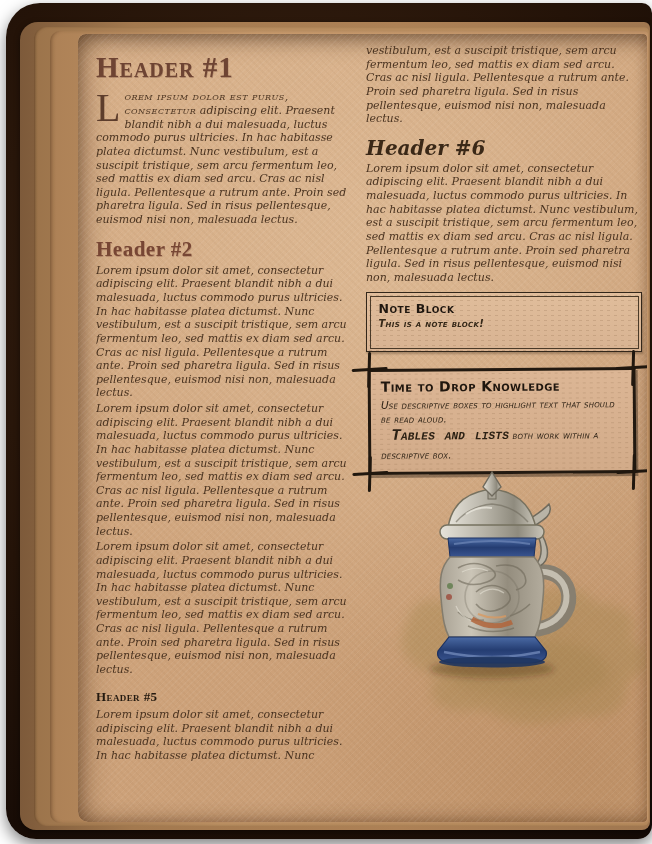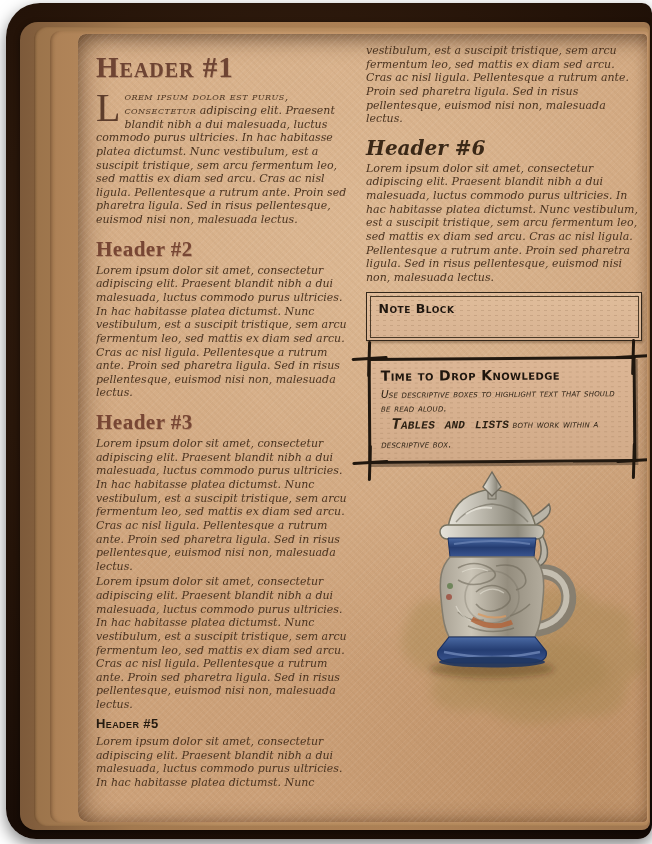--- a/index.html
+++ b/index.html
@@ -65,22 +65,22 @@
     font-family:"Liberation Serif", serif;font-variant:small-caps;font-weight:700;
     font-size:29px;line-height:1.05;color:#6e4433;letter-spacing:1px;
     margin:4px 0 8px;text-shadow:0.5px 0.5px 0 rgba(110,68,51,.35);
   }
   .h2{
     font-family:"Liberation Serif", serif;font-weight:700;font-size:21px;line-height:1.1;
     color:#774634;letter-spacing:.5px;margin:11px 0 3px;
     text-shadow:0.5px 0.5px 0 rgba(119,70,52,.3);
   }
   .h-marker{
-    font-family:Liberation Sans, sans-serif;font-weight:700;font-variant:small-caps;
-    font-size:13px;line-height:1.2;color:#241a10;letter-spacing:.4px;margin:4px 0 4px;
+    font-family:Liberation Serif, serif;font-weight:700;font-variant:small-caps;
+    font-size:13px;line-height:1.2;color:#241a10;letter-spacing:.4px;margin:12px 0 4px;
   }
   .h-script{
     font-family:"DejaVu Serif", serif;font-style:italic;font-weight:700;
     font-size:20px;line-height:1.2;color:#3a2817;margin:10px 0 2px;
   }
   .body-text{
     font-family:"DejaVu Serif", serif;font-style:italic;
     font-size:11px;line-height:1.24;color:#4a3320;margin:0 0 2px;
   }
   .drop-cap{
@@ -147,38 +147,38 @@
   <div class="ink-dot"></div>
 
   <div class="col col-left">
     <div class="h1">Header #1</div>
     <p class="body-text"><span class="drop-cap">L</span><span class="lead-caps">orem ipsum dolor est purus, consectetur</span>
       <span>adipiscing elit. Praesent blandit nibh a dui malesuada, luctus commodo purus ultricies. In hac habitasse platea dictumst. Nunc vestibulum, est a suscipit tristique, sem arcu fermentum leo, sed mattis ex diam sed arcu. Cras ac nisl ligula. Pellentesque a rutrum ante. Proin sed pharetra ligula. Sed in risus pellentesque, euismod nisi non, malesuada lectus.</span></p>
 
     <div class="h2">Header #2</div>
     <p class="body-text">Lorem ipsum dolor sit amet, consectetur adipiscing elit. Praesent blandit nibh a dui malesuada, luctus commodo purus ultricies. In hac habitasse platea dictumst. Nunc vestibulum, est a suscipit tristique, sem arcu fermentum leo, sed mattis ex diam sed arcu. Cras ac nisl ligula. Pellentesque a rutrum ante. Proin sed pharetra ligula. Sed in risus pellentesque, euismod nisi non, malesuada lectus.</p>
 
-    <div class="h2">Header #3</div>
     <p class="body-text">Lorem ipsum dolor sit amet, consectetur adipiscing elit. Praesent blandit nibh a dui malesuada, luctus commodo purus ultricies. In hac habitasse platea dictumst. Nunc vestibulum, est a suscipit tristique, sem arcu fermentum leo, sed mattis ex diam sed arcu. Cras ac nisl ligula. Pellentesque a rutrum ante. Proin sed pharetra ligula. Sed in risus pellentesque, euismod nisi non, malesuada lectus.</p>
 
     <p class="body-text">Lorem ipsum dolor sit amet, consectetur adipiscing elit. Praesent blandit nibh a dui malesuada, luctus commodo purus ultricies. In hac habitasse platea dictumst. Nunc vestibulum, est a suscipit tristique, sem arcu fermentum leo, sed mattis ex diam sed arcu. Cras ac nisl ligula. Pellentesque a rutrum ante. Proin sed pharetra ligula. Sed in risus pellentesque, euismod nisi non, malesuada lectus.</p>
 
     <div class="h-marker">Header #5</div>
     <p class="body-text">Lorem ipsum dolor sit amet, consectetur adipiscing elit. Praesent blandit nibh a dui malesuada, luctus commodo purus ultricies. In hac habitasse platea dictumst. Nunc</p>
   </div>
 
   <div class="col col-right">
     <p class="body-text">vestibulum, est a suscipit tristique, sem arcu fermentum leo, sed mattis ex diam sed arcu. Cras ac nisl ligula. Pellentesque a rutrum ante. Proin sed pharetra ligula. Sed in risus pellentesque, euismod nisi non, malesuada lectus.</p>
 
     <div class="h-script">Header #6</div>
     <p class="body-text">Lorem ipsum dolor sit amet, consectetur adipiscing elit. Praesent blandit nibh a dui malesuada, luctus commodo purus ultricies. In hac habitasse platea dictumst. Nunc vestibulum, est a suscipit tristique, sem arcu fermentum leo, sed mattis ex diam sed arcu. Cras ac nisl ligula. Pellentesque a rutrum ante. Proin sed pharetra ligula. Sed in risus pellentesque, euismod nisi non, malesuada lectus.</p>
 
     <div class="note">
       <div class="note-inner">
         <div class="note-title">Note Block</div>
+        <p class="note-body">This is a note block!</p>
       </div>
     </div>
 
     <div class="debox">
       <div class="cm tl"></div>
       <div class="cm tr"></div>
       <div class="cm bl"></div>
       <div class="cm br"></div>
       <div class="debox-title">Time to Drop Knowledge</div>
       <p class="debox-text">Use descriptive boxes to highlight text that should be read aloud.</p>

